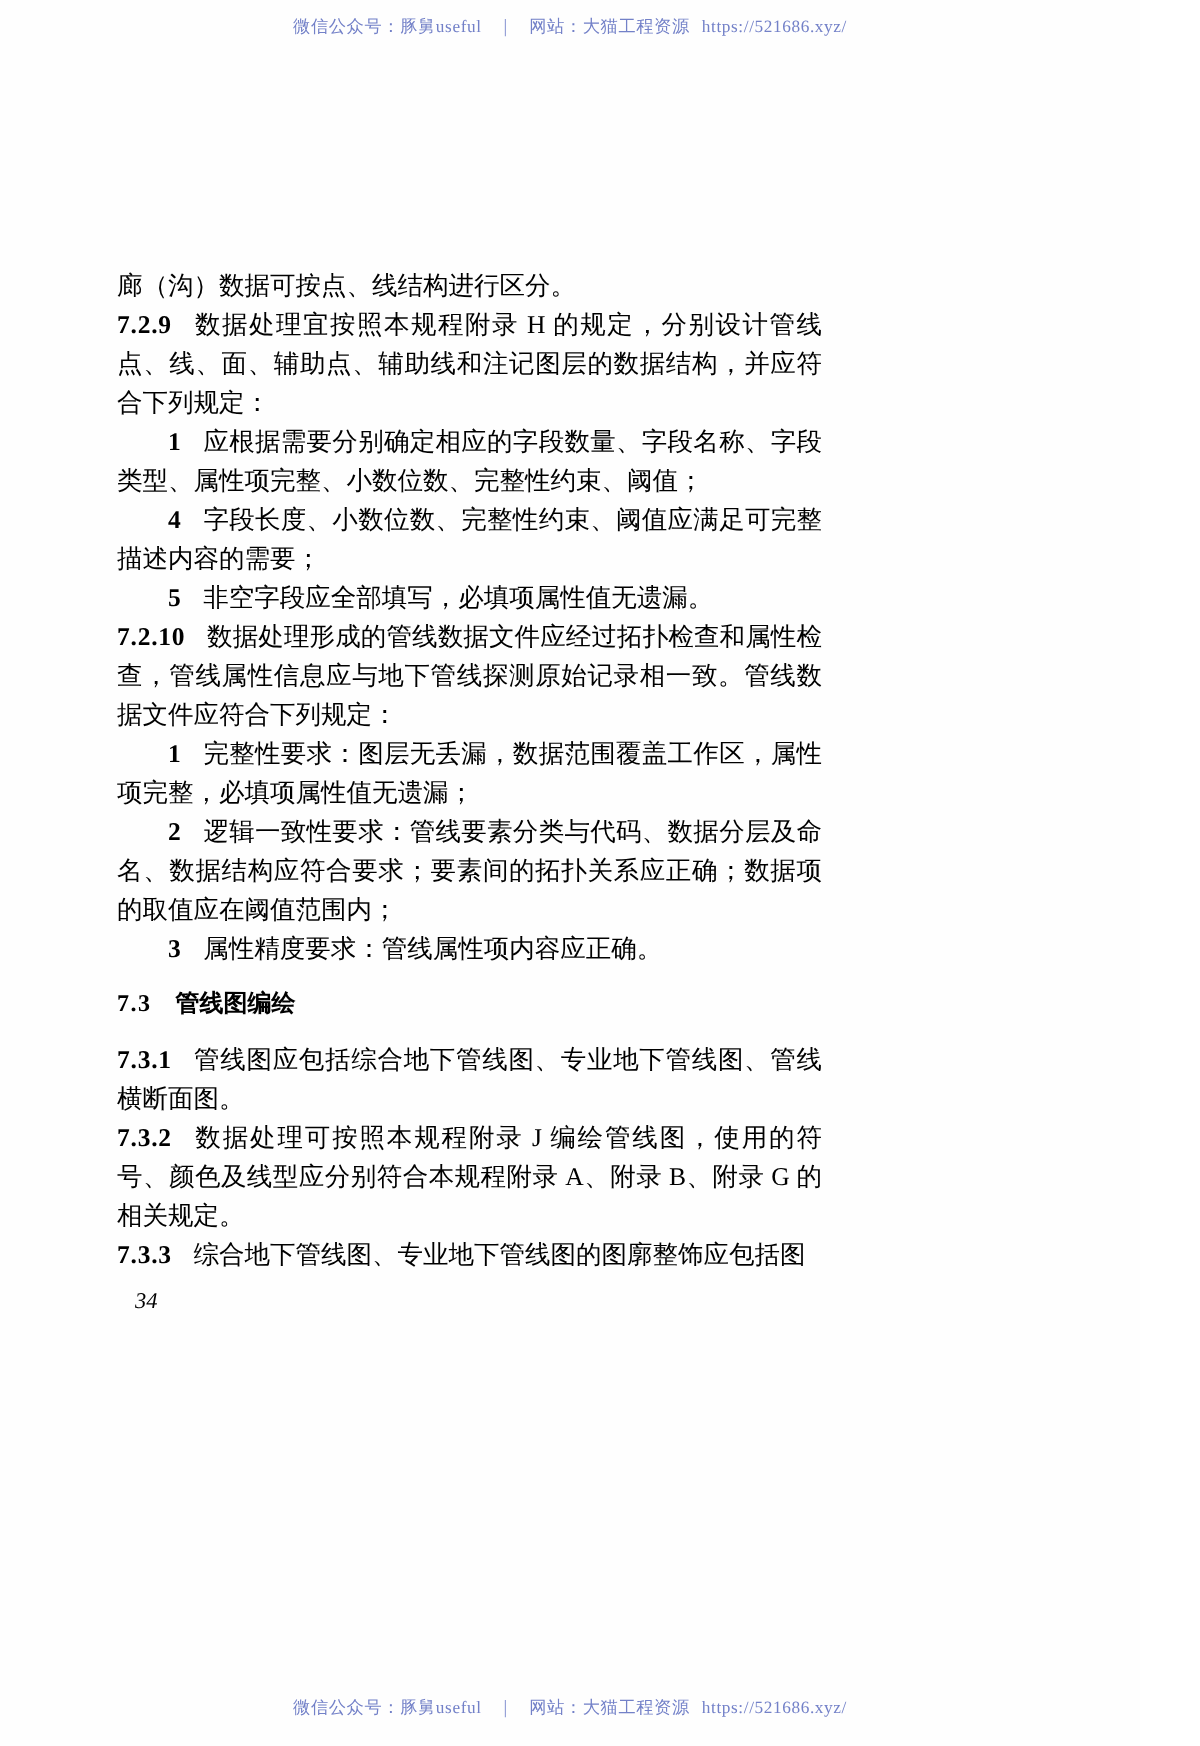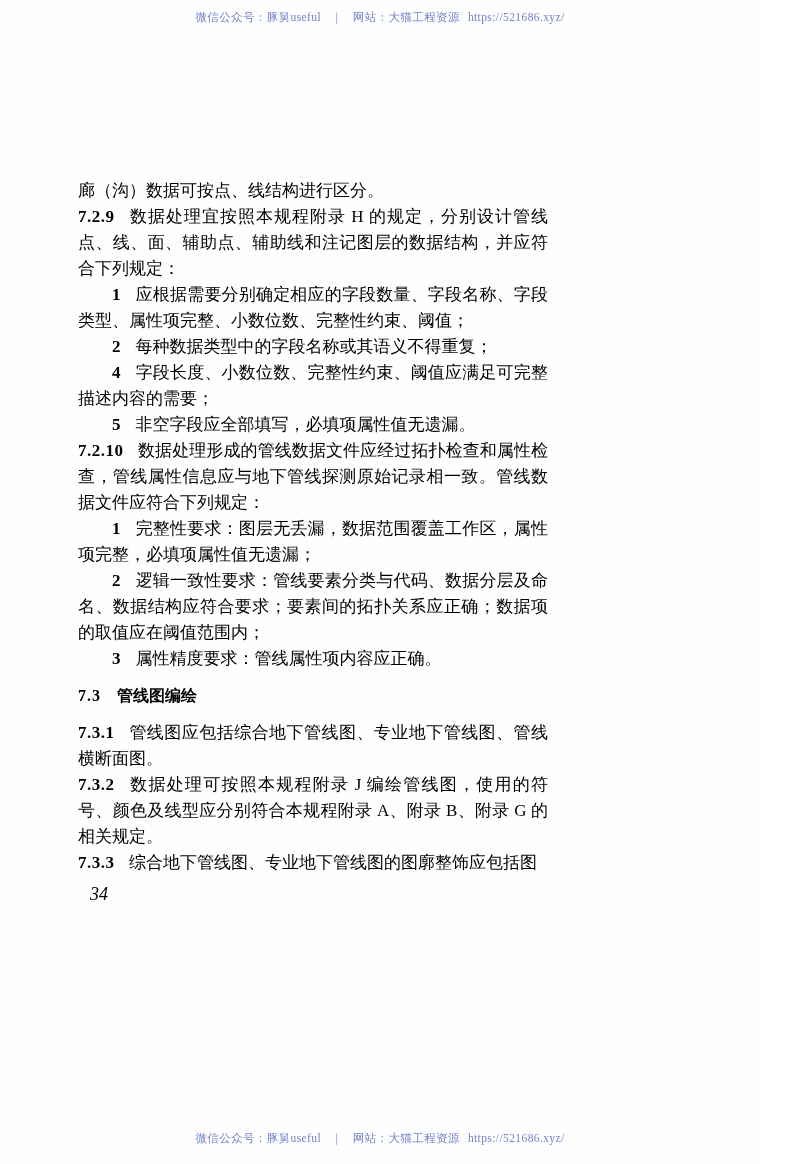--- a/index.html
+++ b/index.html
@@ -45,21 +45,21 @@
     letter-spacing: 0.5px;
   }
   .section-heading {
     font-weight: bold;
     font-size: 16px;
     margin: 11px 0 11px 0;
   }
   .section-heading .sec-num { margin-right: 1em; letter-spacing: 1px; }
   .page-number {
     font-style: italic;
-    font-size: 18px;
+    font-size: 15px;
     margin-top: 5px;
     padding-left: 12px;
     text-align: left;
   }
 </style>
 </head>
 <body>
 
 <div class="page">
 
@@ -68,21 +68,20 @@
   </div>
 
   <div class="content">
 
     <p class="cont"><span>廊（沟）数据可按点、线结构进行区分。</span></p>
 
     <p class="clause"><b class="num">7.2.9</b><span>数据处理宜按照本规程附录 H 的规定，分别设计管线点、线、面、辅助点、辅助线和注记图层的数据结构，并应符合下列规定：</span></p>
 
     <p class="item"><b class="num">1</b><span>应根据需要分别确定相应的字段数量、字段名称、字段类型、属性项完整、小数位数、完整性约束、阈值；</span></p>
 
-    <p class="item"><b class="num">2</b><span>每种数据类型中的字段名称或其语义不得重复；</span></p>
 
 
     <p class="item"><b class="num">4</b><span>字段长度、小数位数、完整性约束、阈值应满足可完整描述内容的需要；</span></p>
 
     <p class="item"><b class="num">5</b><span>非空字段应全部填写，必填项属性值无遗漏。</span></p>
 
     <p class="clause"><b class="num">7.2.10</b><span>数据处理形成的管线数据文件应经过拓扑检查和属性检查，管线属性信息应与地下管线探测原始记录相一致。管线数据文件应符合下列规定：</span></p>
 
     <p class="item"><b class="num">1</b><span>完整性要求：图层无丢漏，数据范围覆盖工作区，属性项完整，必填项属性值无遗漏；</span></p>
 

